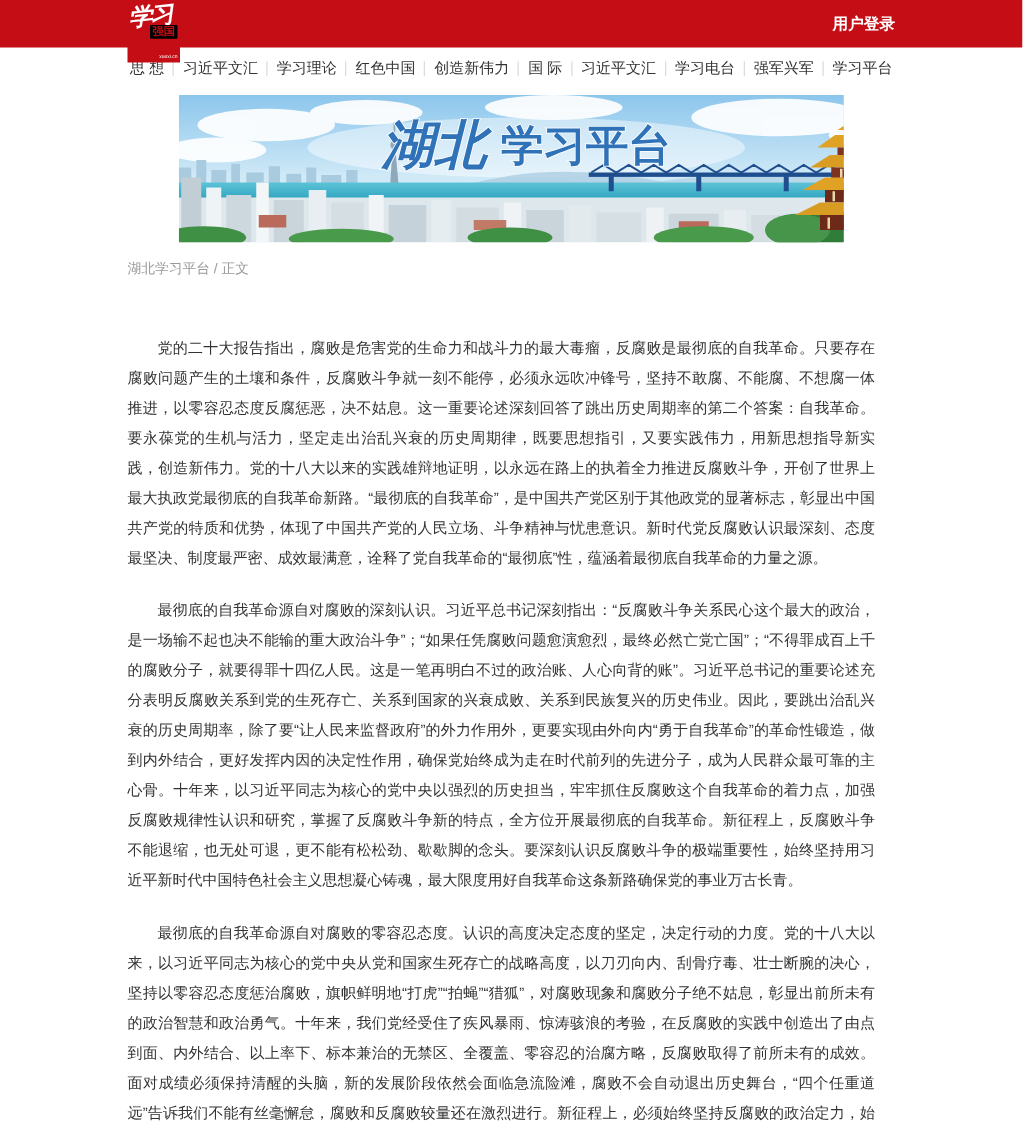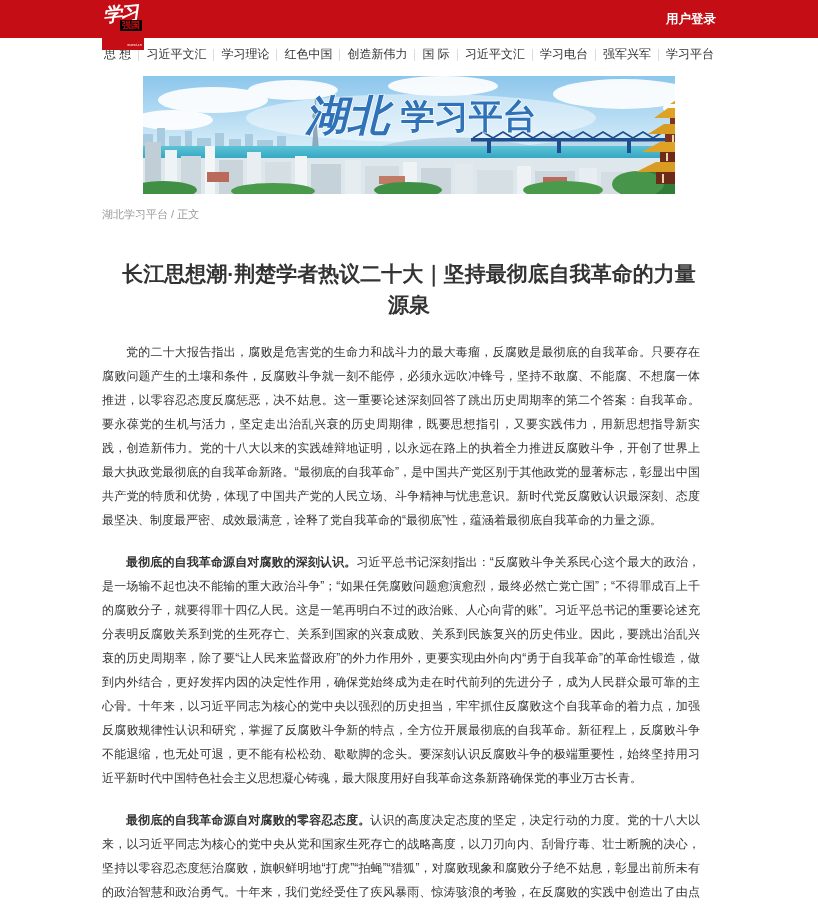--- a/index.html
+++ b/index.html
@@ -36,21 +36,21 @@
   .breadcrumb .bc-link { color:#999; cursor:pointer; }
   
   .article { width:614px; margin:0 auto; padding-top:24px; background:#fff; }
   .article-title { font-size:21px; font-weight:bold; color:#333; text-align:center;
     line-height:31px; max-width:576px; margin:12px auto 0; }
   .article-meta { margin-top:31px; font-size:11px; color:#999; }
   .article-meta .meta-author-label { margin-left:26px; }
   .article-body { margin-top:20px; }
   .article-body p { font-size:12px; color:#333; line-height:24px; text-align:justify;
     text-indent:2em; margin:0 16px 18px 0; }
-  .article-body p b { font-weight:bold; }
+  .article-body p b { font-weight:normal; }
 </style>
 </head>
 <body>
 
 <div class="topbar">
   <div class="topbar-inner">
     <div class="logo">
       <span class="logo-script">学习</span>
       <span class="logo-box">强国</span>
       <span class="logo-domain">xuexi.cn</span>
@@ -203,19 +203,18 @@
   </svg>
 </div>
 
 <div class="breadcrumb">
   <span class="bc-link">湖北学习平台</span>
   <span> / </span>
   <span>正文</span>
 </div>
 
 <div class="article">
-  <h1 class="article-title">长江思想潮·荆楚学者热议二十大｜坚持最彻底自我革命的力量源泉</h1>
   <div class="article-body">
     <p><b></b><span>党的二十大报告指出，腐败是危害党的生命力和战斗力的最大毒瘤，反腐败是最彻底的自我革命。只要存在腐败问题产生的土壤和条件，反腐败斗争就一刻不能停，必须永远吹冲锋号，坚持不敢腐、不能腐、不想腐一体推进，以零容忍态度反腐惩恶，决不姑息。这一重要论述深刻回答了跳出历史周期率的第二个答案：自我革命。要永葆党的生机与活力，坚定走出治乱兴衰的历史周期律，既要思想指引，又要实践伟力，用新思想指导新实践，创造新伟力。党的十八大以来的实践雄辩地证明，以永远在路上的执着全力推进反腐败斗争，开创了世界上最大执政党最彻底的自我革命新路。“最彻底的自我革命”，是中国共产党区别于其他政党的显著标志，彰显出中国共产党的特质和优势，体现了中国共产党的人民立场、斗争精神与忧患意识。新时代党反腐败认识最深刻、态度最坚决、制度最严密、成效最满意，诠释了党自我革命的“最彻底”性，蕴涵着最彻底自我革命的力量之源。</span></p>
     <p><b>最彻底的自我革命源自对腐败的深刻认识。</b><span>习近平总书记深刻指出：“反腐败斗争关系民心这个最大的政治，是一场输不起也决不能输的重大政治斗争”；“如果任凭腐败问题愈演愈烈，最终必然亡党亡国”；“不得罪成百上千的腐败分子，就要得罪十四亿人民。这是一笔再明白不过的政治账、人心向背的账”。习近平总书记的重要论述充分表明反腐败关系到党的生死存亡、关系到国家的兴衰成败、关系到民族复兴的历史伟业。因此，要跳出治乱兴衰的历史周期率，除了要“让人民来监督政府”的外力作用外，更要实现由外向内“勇于自我革命”的革命性锻造，做到内外结合，更好发挥内因的决定性作用，确保党始终成为走在时代前列的先进分子，成为人民群众最可靠的主心骨。十年来，以习近平同志为核心的党中央以强烈的历史担当，牢牢抓住反腐败这个自我革命的着力点，加强反腐败规律性认识和研究，掌握了反腐败斗争新的特点，全方位开展最彻底的自我革命。新征程上，反腐败斗争不能退缩，也无处可退，更不能有松松劲、歇歇脚的念头。要深刻认识反腐败斗争的极端重要性，始终坚持用习近平新时代中国特色社会主义思想凝心铸魂，最大限度用好自我革命这条新路确保党的事业万古长青。</span></p>
     <p><b>最彻底的自我革命源自对腐败的零容忍态度。</b><span>认识的高度决定态度的坚定，决定行动的力度。党的十八大以来，以习近平同志为核心的党中央从党和国家生死存亡的战略高度，以刀刃向内、刮骨疗毒、壮士断腕的决心，坚持以零容忍态度惩治腐败，旗帜鲜明地“打虎”“拍蝇”“猎狐”，对腐败现象和腐败分子绝不姑息，彰显出前所未有的政治智慧和政治勇气。十年来，我们党经受住了疾风暴雨、惊涛骇浪的考验，在反腐败的实践中创造出了由点到面、内外结合、以上率下、标本兼治的无禁区、全覆盖、零容忍的治腐方略，反腐败取得了前所未有的成效。面对成绩必须保持清醒的头脑，新的发展阶段依然会面临急流险滩，腐败不会自动退出历史舞台，“四个任重道远”告诉我们不能有丝毫懈怠，腐败和反腐败较量还在激烈进行。新征程上，必须始终坚持反腐败的政治定力，始终坚持零容忍的态度、零容忍的清醒、零容忍的力度，坚持有腐必反、有贪必肃、有逃必追，让腐败分子无处遁形，持续推进自我革命迈向新高度。</span></p>
   </div>
 </div>
 
 </body></html>

